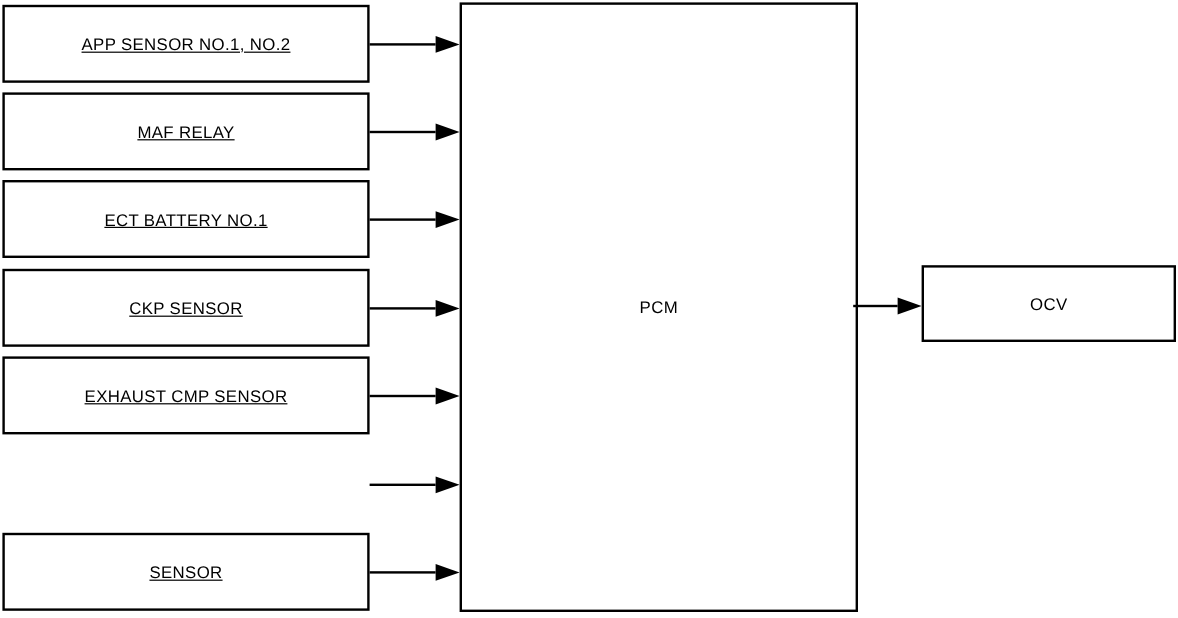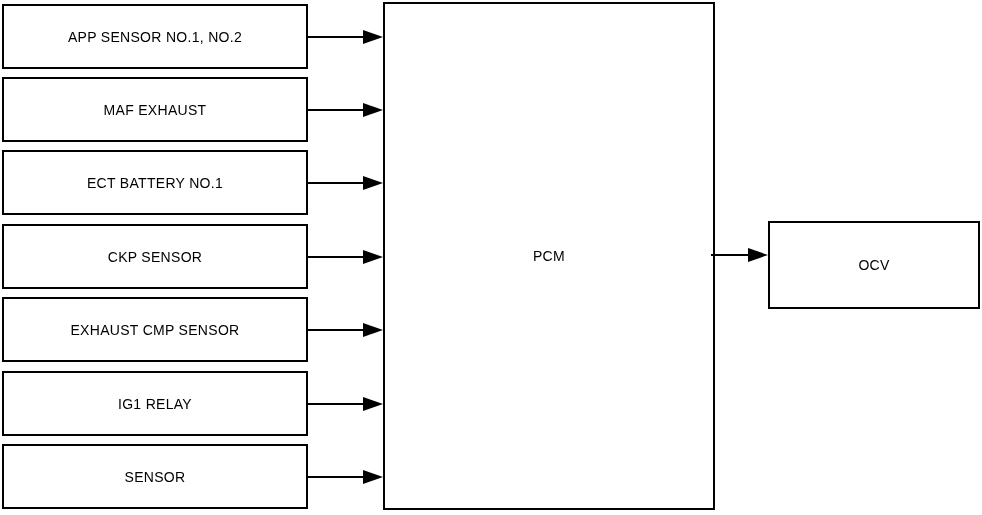--- a/index.html
+++ b/index.html
@@ -19,23 +19,23 @@
     display: flex;
     align-items: center;
     justify-content: center;
   }
   .box-label {
     font-size: 14px;
     color: #000000;
     letter-spacing: 0.3px;
     white-space: nowrap;
   }
-  .input-box { left: 2px; width: 306px; height: 65px; }
+  .input-box { left: 2px; width: 306px; height: 65px; text-decoration: underline; }
   .pcm-box   { left: 383px; top: 2px; width: 332px; height: 508px; }
-  .ocv-box   { left: 768px; top: 221px; width: 212px; height: 88px; }
+  .ocv-box   { left: 768px; top: 221px; width: 212px; height: 64px; }
   .arrow {
     position: absolute;
     display: flex;
     align-items: center;
     height: 16px;
     transform: translateY(-50%);
   }
   .arrow-line { flex: 1 1 auto; height: 2px; background: #000000; }
   .arrow-head {
     width: 0; height: 0;
@@ -48,33 +48,30 @@
 </style>
 </head>
 <body>
 
 <div class="canvas">
 
   <div class="box input-box" style="top:4px">
     <span class="box-label">APP SENSOR NO.1, NO.2</span>
   </div>
   <div class="box input-box" style="top:77px">
-    <span class="box-label">MAF EXHAUST</span>
+    <span class="box-label">MAF RELAY</span>
   </div>
   <div class="box input-box" style="top:150px">
     <span class="box-label">ECT BATTERY NO.1</span>
   </div>
   <div class="box input-box" style="top:297px">
     <span class="box-label">EXHAUST CMP SENSOR</span>
   </div>
   <div class="box input-box" style="top:224px">
     <span class="box-label">CKP SENSOR</span>
-  </div>
-  <div class="box input-box" style="top:371px">
-    <span class="box-label">IG1 RELAY</span>
   </div>
   <div class="box input-box" style="top:444px">
     <span class="box-label">SENSOR</span>
   </div>
 
   <div class="arrow in-arrow" style="top:37px">
     <span class="arrow-line"></span>
     <span class="arrow-head"></span>
   </div>
   <div class="arrow in-arrow" style="top:110px">

